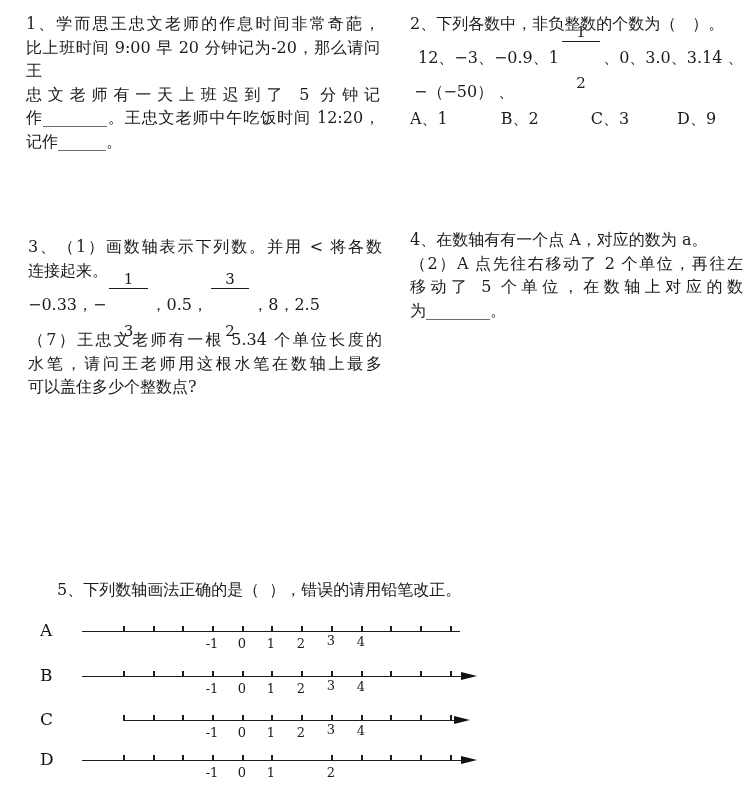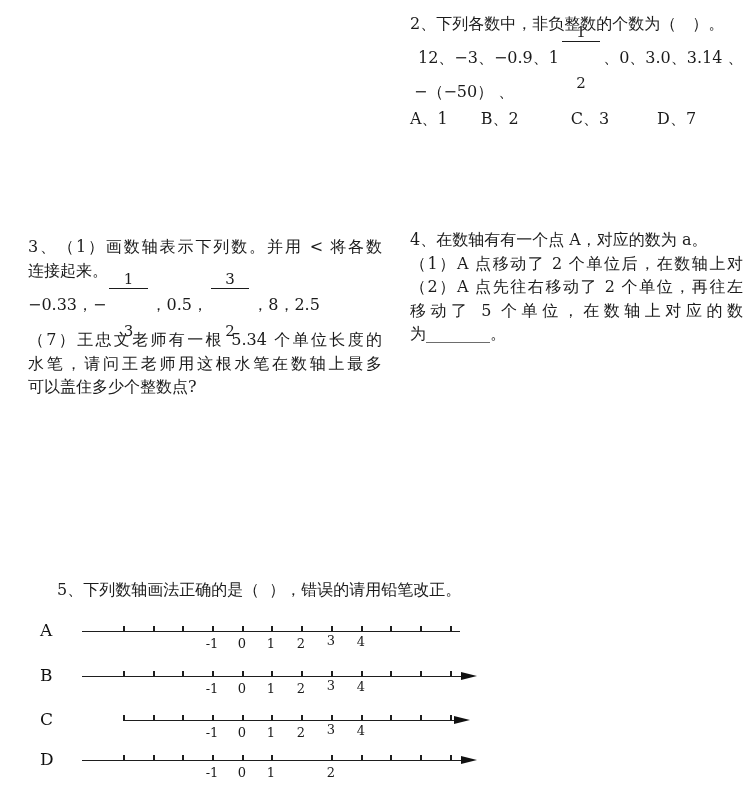--- a/index.html
+++ b/index.html
@@ -13,53 +13,60 @@
   }
   .col{position:absolute;font-size:16px;line-height:23.5px;}
   .col .pline{white-space:pre-wrap;}
   .col .pline.just{text-align:justify;text-align-last:justify;text-justify:inter-character;}
   .fracrow{display:flex;align-items:center;white-space:pre;}
   .frac{display:inline-block;text-align:center;line-height:1.08;font-size:15px;margin:0 3px;vertical-align:middle;}
   .frac .fnum{display:block;border-bottom:1.3px solid #1b1b1b;padding:0 4px 1px 4px;}
   .frac .fden{display:block;padding:1px 4px 0 4px;}
   .opts{display:flex;margin-top:4px;align-items:flex-end;}
   .opts span{display:inline-block;}
-  .opts span:nth-child(2){margin-left:33px;}
+  .opts span:nth-child(2){margin-left:53px;}
   .opts span:nth-child(3){margin-left:52px;}
   .opts span:nth-child(4){margin-left:48px;}
   
   .nl-letter{position:absolute;font-size:17px;color:#111;}
   .nl-shaft{position:absolute;height:0;border-top:1.7px solid #1e1e1e;}
   .nl-tick{position:absolute;width:1.6px;background:#1e1e1e;}
   .nl-lab{position:absolute;font-size:13px;color:#1b1b1b;transform:translateX(-50%);font-family:"DejaVu Serif","Liberation Serif",serif;}
   .nl-arrow{position:absolute;width:0;height:0;border-top:4.6px solid transparent;border-bottom:4.6px solid transparent;border-left:16px solid #111;}
 </style>
 </head>
 <body>
 
 <div class="page">
 
+  <div class="col" style="left:26px;top:12px;width:354px;" id="p1">
+      <div class="pline just">1、学而思王忠文老师的作息时间非常奇葩，</div>
+      <div class="pline just">比上班时间 9:00 早 20 分钟记为-20，那么请问王</div>
+      <div class="pline just">忠文老师有一天上班迟到了 5 分钟记</div>
+      <div class="pline just">作________。王忠文老师中午吃饭时间 12:20，</div>
+      <div class="pline">记作______。</div>
+    </div>
 
   <div class="col" style="left:410px;top:12px;width:333px;">
     <div class="pline">2、下列各数中，非负整数的个数为（　）。</div>
     <div class="fracrow" style="height:44px;padding-left:8px;">
       <span>12、−3、−0.9、</span>
       <span>1</span>
       <span class="frac">
         <span class="fnum">1</span>
         <span class="fden">2</span>
       </span>
       <span>、0、3.0、3.14 、</span>
     </div>
     <div class="pline" style="padding-left:4px;">−（−50） 、</div>
     <div class="opts" id="p2opts">
         <span>A、1</span>
         <span>B、2</span>
         <span>C、3</span>
-        <span>D、7</span>
+        <span>D、9</span>
       </div>
   </div>
 
   <div class="col" style="left:28px;top:235px;width:354px;">
     <div class="pline just">3、（1）画数轴表示下列数。并用 &lt; 将各数</div>
     <div class="pline">连接起来。</div>
     <div class="fracrow" style="height:46px;">
       <span>−0.33，−</span>
       <span class="frac">
         <span class="fnum">1</span>
@@ -72,21 +79,20 @@
       </span>
       <span>，8，2.5</span>
     </div>
     <div class="pline just">（7）王忠文老师有一根 5.34 个单位长度的</div>
     <div class="pline just">水笔，请问王老师用这根水笔在数轴上最多</div>
     <div class="pline">可以盖住多少个整数点?</div>
   </div>
 
   <div class="col" style="left:410px;top:228px;width:333px;" id="p4">
       <div class="pline">4、在数轴有有一个点 A，对应的数为 a。</div>
-      <div class="pline just">（1）A 点移动了 2 个单位后，在数轴上对</div>
       <div class="pline just">（2）A 点先往右移动了 2 个单位，再往左</div>
       <div class="pline just">移动了 5 个单位，在数轴上对应的数</div>
       <div class="pline">为________。</div>
     </div>
 
   <div class="col" style="left:38px;top:578px;width:640px;margin-left:19px;">
     <div class="pline">5、下列数轴画法正确的是（  ），错误的请用铅笔改正。</div>
   </div>
 
   <div id="nlhost">

